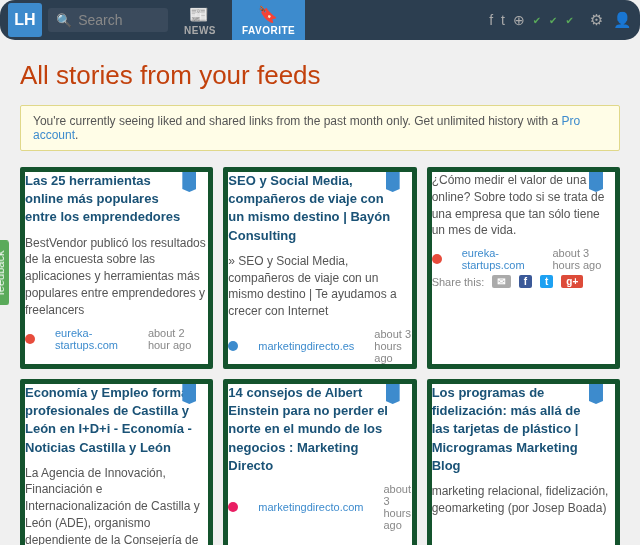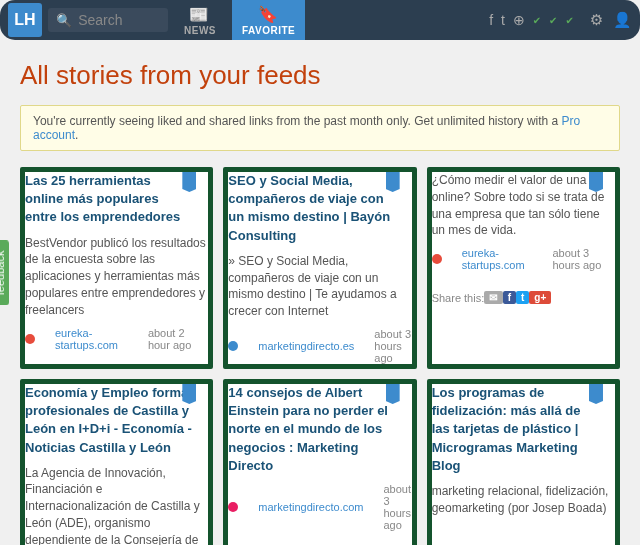--- a/index.html
+++ b/index.html
@@ -184,22 +184,22 @@
       flex-shrink: 0;
     }
     .card-source .source-dot.red { background: #e74c3c; }
     .card-source .source-dot.blue { background: #3d8bcd; }
     .card-source .source-dot.pink { background: #e91e63; }
     .card-source .source-link { color: #3d8bcd; text-decoration: none; }
 
     .share-row {
       display: flex;
       align-items: center;
-      gap: 0;
-      margin-top: 20px;
+      gap: 8px;
+      margin-top: 4px;
       font-size: 11px;
       color: #888;
     }
     .share-btn {
       padding: 1px 5px;
       border-radius: 2px;
       font-size: 10px;
       color: white;
       font-weight: bold;
     }

